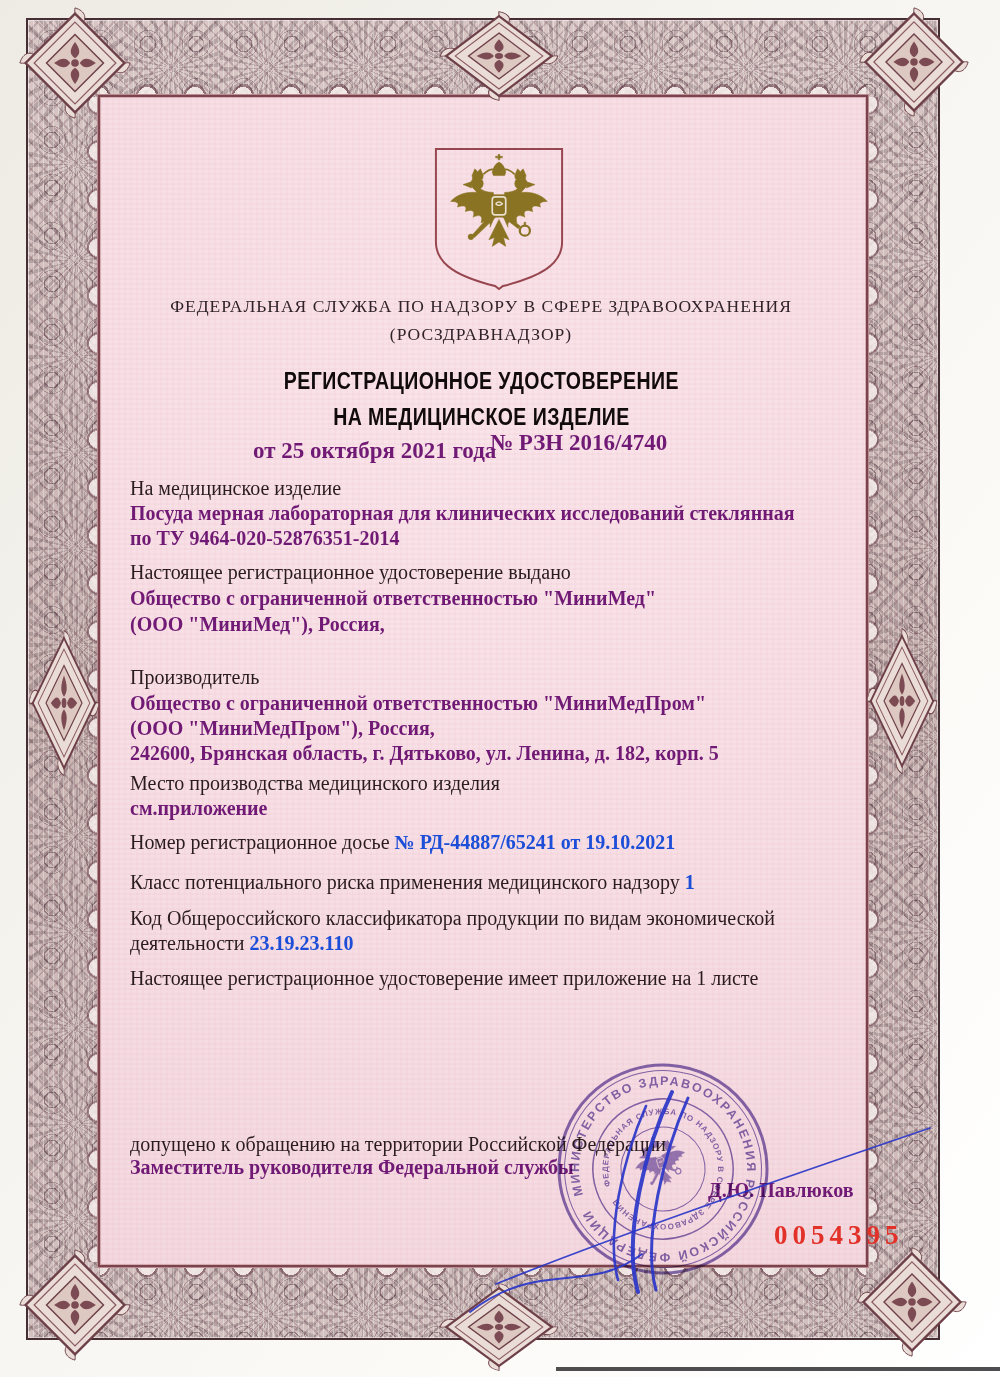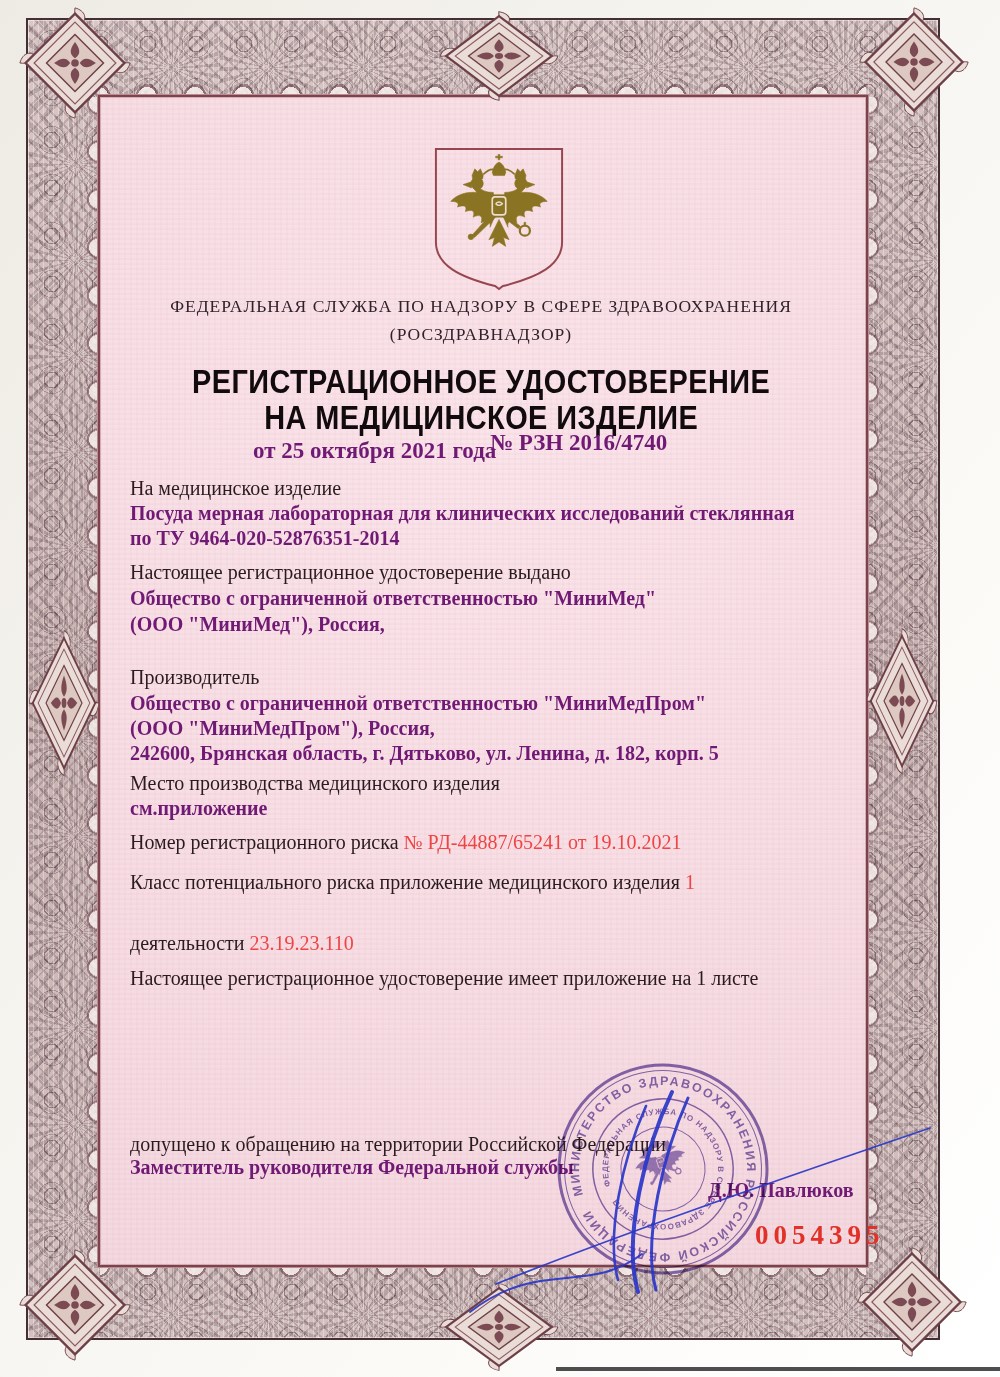--- a/index.html
+++ b/index.html
@@ -48,28 +48,28 @@
     background:
       repeating-linear-gradient(0deg, rgba(224,150,168,.07) 0 2px, transparent 2px 5px),
       repeating-linear-gradient(90deg, rgba(224,150,168,.06) 0 2px, transparent 2px 6px),
       radial-gradient(circle at 50% 30%, #f9e4e9 0%, #f6dde3 60%, #f3d8df 100%);
   }
   .content{position:absolute;left:98px;top:95px;width:766px;height:1168px;z-index:4;color:#291b1f;}
   .abs{position:absolute;white-space:nowrap;}
   .ctr{left:0;width:100%;text-align:center;}
 
   .agency{font:400 17.5px/22px "Liberation Serif",serif;letter-spacing:1px;color:#31222a;}
-  .title-line{font-family:"Liberation Sans",sans-serif;font-weight:700;font-size:34px;line-height:36px;color:#120b0e;}
+  .title-line{font-family:"Liberation Sans",sans-serif;font-weight:700;font-size:23px;line-height:36px;color:#120b0e;}
   .title-line span{display:inline-block;transform:scaleX(.85);transform-origin:50% 50%;letter-spacing:.5px;}
   .subtitle{font:700 23px/26px "Liberation Serif",serif;color:#701a75;}
   .line{font:400 20px/25px "Liberation Serif",serif;}
-  .line b{font-weight:400;color:#ef4444;}
+  .line b{font-weight:700;color:#1d4ed8;}
   .bold{font-weight:700;color:#701a75;}
 
-  .serial{font:700 27px/30px "Liberation Serif",serif;letter-spacing:5px;color:var(--serial-red,#e23128);}
+  .serial{font:700 27px/30px "Liberation Serif",serif;letter-spacing:5px;color:var(--serial-red,#e23128);margin-left:19px;}
 
   .arms{position:absolute;}
   .arms .eagle-fill{color:var(--eagle-gold,#8a7423);}
   .shield-outline{stroke:#97464f;fill:none;stroke-width:2;}
 
   .stamp-svg{position:absolute;left:552px;top:1058px;z-index:5;mix-blend-mode:multiply;opacity:.85;}
   .stamp-ink{color:var(--stamp-purple,#7257ae);}
   .stamp-ink circle{fill:none;stroke:currentColor;}
   .stamp-ink text{fill:currentColor;font-family:"Liberation Sans",sans-serif;font-weight:700;}
 
@@ -196,24 +196,25 @@
     <div class="abs line bold" style="left:32px;top:517px">(ООО "МиниМед"), Россия,</div>
 
     <div class="abs line" style="left:32px;top:570px">Производитель</div>
     <div class="abs line bold" style="left:32px;top:596px">Общество с ограниченной ответственностью "МиниМедПром"</div>
     <div class="abs line bold" style="left:32px;top:621px">(ООО "МиниМедПром"), Россия,</div>
     <div class="abs line bold" style="left:32px;top:646px">242600, Брянская область, г. Дятьково, ул. Ленина, д. 182, корп. 5</div>
 
     <div class="abs line" style="left:32px;top:676px">Место производства медицинского изделия</div>
     <div class="abs line bold" style="left:32px;top:701px">см.приложение</div>
 
-    <div class="abs line" style="left:32px;top:735px"><span>Номер регистрационного риска </span><b>№ РД-44887/65241 от 19.10.2021</b></div>
-
-    <div class="abs line" style="left:32px;top:775px"><span>Класс потенциального риска приложение медицинского изделия </span><b>1</b></div>
-
+    <div class="abs line" style="left:32px;top:735px"><span>Номер регистрационное досье </span><b>№ РД-44887/65241 от 19.10.2021</b></div>
+
+    <div class="abs line" style="left:32px;top:775px"><span>Класс потенциального риска применения медицинского надзору </span><b>1</b></div>
+
+    <div class="abs line" style="left:32px;top:811px">Код Общероссийского классификатора продукции по видам экономической</div>
     <div class="abs line" style="left:32px;top:836px"><span>деятельности </span><b>23.19.23.110</b></div>
 
     <div class="abs line" style="left:32px;top:871px">Настоящее регистрационное удостоверение имеет приложение на 1 листе</div>
 
     <div class="abs line" style="left:32px;top:1037px">допущено к обращению на территории Российской Федерации</div>
     <div class="abs line bold" style="left:32px;top:1060px">Заместитель руководителя Федеральной службы</div>
     <div class="abs line bold" style="left:610px;top:1083px">Д.Ю. Павлюков</div>
 
     <div class="abs serial" style="left:657px;top:1125px">0054395</div>
   </div>

